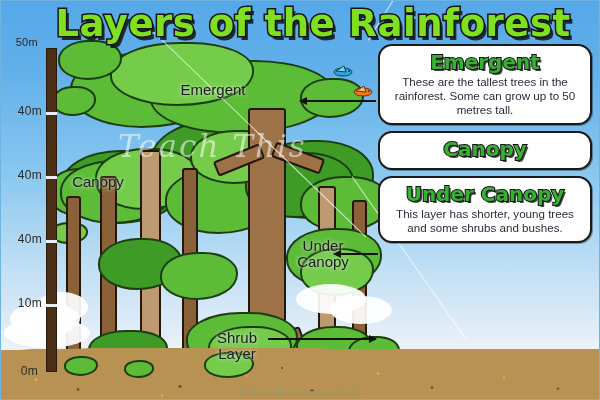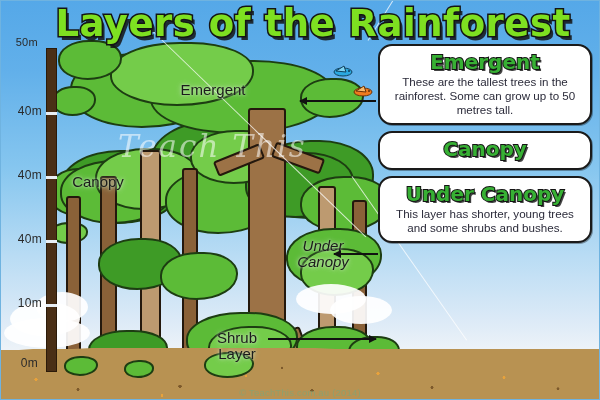--- a/index.html
+++ b/index.html
@@ -215,34 +215,34 @@
     <div class="tick" style="top:127px;"></div>
     <div class="tick" style="top:191px;"></div>
     <div class="tick" style="top:255px;"></div>
   </div>
   <div class="axis-wrap">
     <div class="axis-label" style="top:36px;right:6px;font-size:11px;">50m</div>
     <div class="axis-label" style="top:104px;right:2px;">40m</div>
     <div class="axis-label" style="top:168px;right:2px;">40m</div>
     <div class="axis-label" style="top:232px;right:2px;">40m</div>
     <div class="axis-label" style="top:296px;right:2px;">10m</div>
-    <div class="axis-label" style="top:356px;right:6px;margin-left:28px;">0m</div>
+    <div class="axis-label" style="top:364px;right:6px;margin-left:28px;">0m</div>
   </div>
 
   <div class="watermark">Teach This</div>
   <div class="wm-line" style="left:150px;top:28px;width:300px;transform:rotate(44deg);"></div>
   <div class="wm-line" style="left:368px;top:40px;width:220px;transform:rotate(-58deg);"></div>
   <div class="wm-line" style="left:352px;top:176px;width:200px;transform:rotate(55deg);"></div>
 
   <div class="scene-label" style="left:158px;top:82px;width:110px;">Emergent</div>
   <div class="arrow" style="left:300px;top:100px;width:76px;"></div>
 
   <div class="scene-label" style="left:62px;top:174px;width:72px;">Canopy</div>
 
-  <div class="scene-label" style="left:292px;top:238px;width:62px;font-style:italic;">Under
+  <div class="scene-label" style="left:292px;top:238px;width:62px;">Under
 Canopy</div>
   <div class="arrow" style="left:334px;top:253px;width:44px;"></div>
 
   <div class="scene-label" style="left:206px;top:330px;width:62px;">Shrub
 Layer</div>
   <div class="arrow right" style="left:268px;top:338px;width:108px;"></div>
 
   <div class="title">Layers of the Rainforest</div>
 
   <div class="panels">

